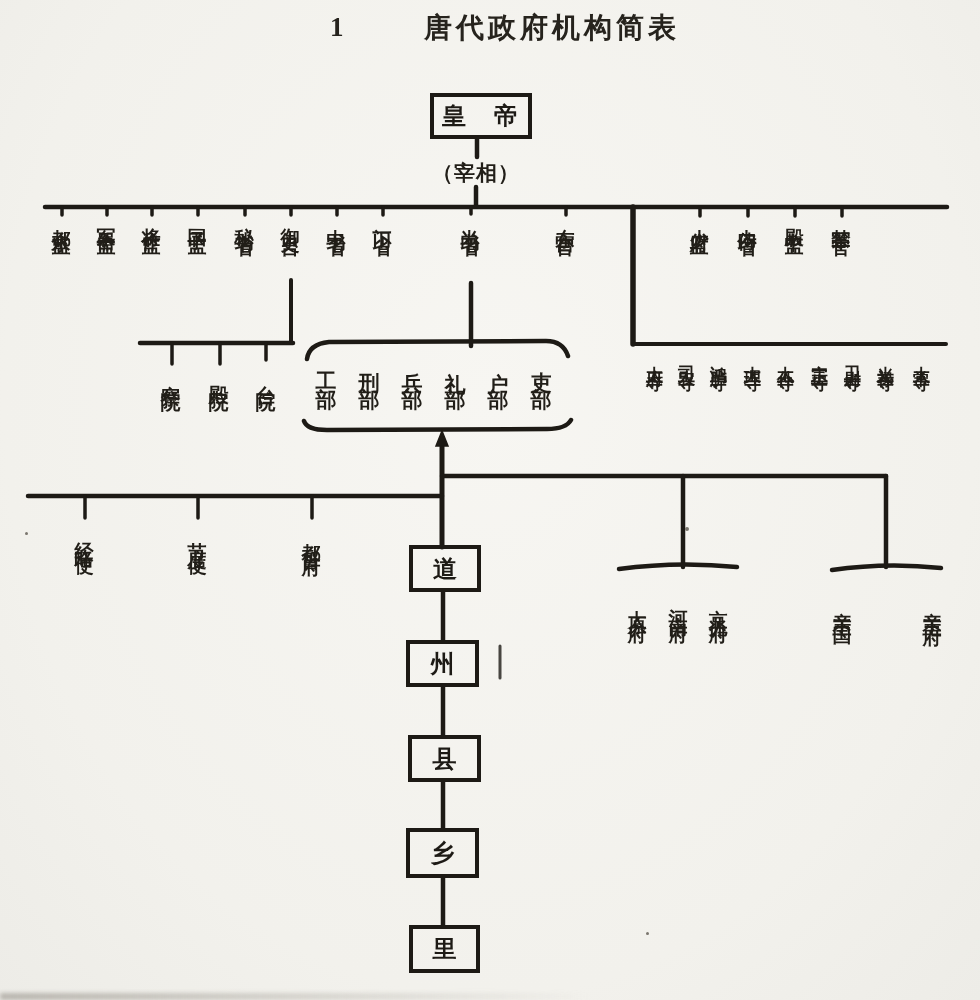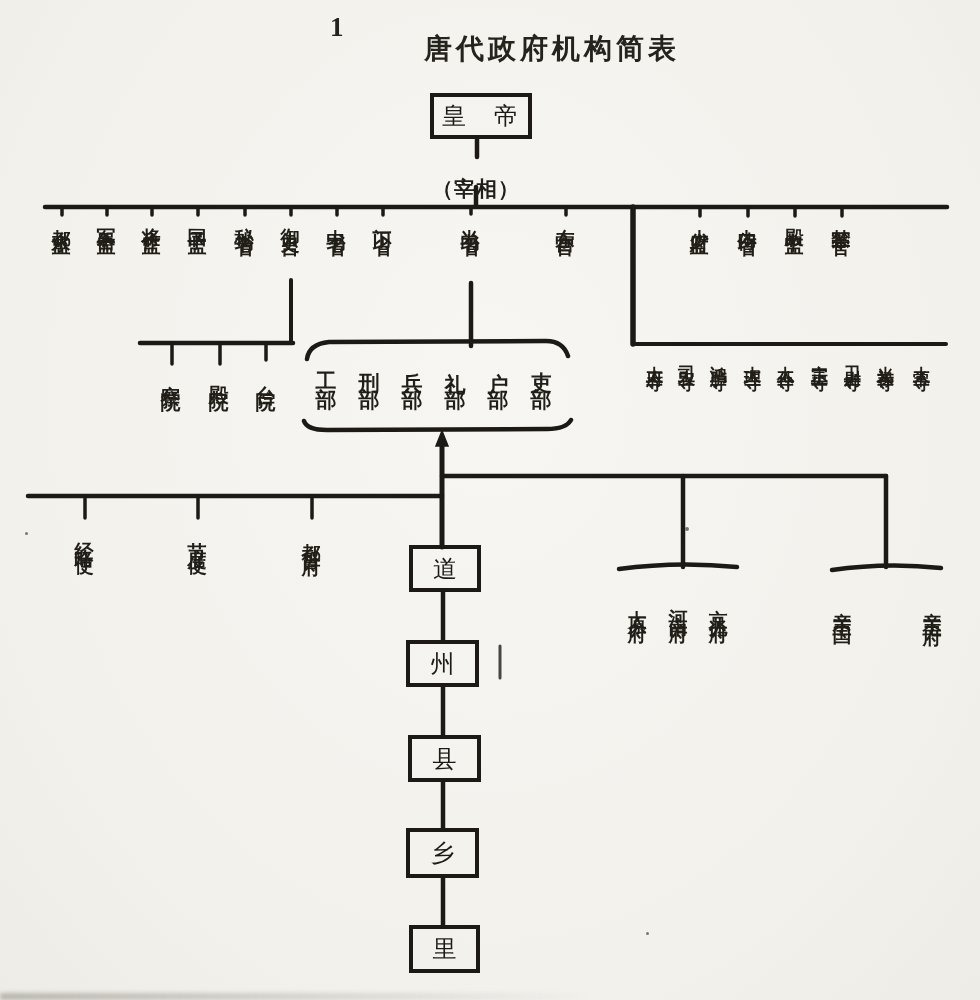--- a/index.html
+++ b/index.html
@@ -15,34 +15,34 @@
     overflow:hidden;
     color:#1d1a15;
   }
   #wires{position:absolute;left:0;top:0;width:980px;height:1000px;}
   .title-num{
     position:absolute;left:330px;top:12px;
     font-size:27px;font-weight:bold;letter-spacing:2px;color:#26231d;
   }
   .title-main{
     position:absolute;left:424px;top:9px;
-    font-size:28px;font-weight:bold;letter-spacing:4px;color:#26231d;margin-top:21px;
+    font-size:28px;font-weight:bold;letter-spacing:4px;color:#26231d;
   }
   .box{
     position:absolute;
     border:4px solid #1d1a15;
     display:flex;align-items:center;justify-content:center;
-    font-weight:normal;color:#1d1a15;
+    font-weight:bold;color:#1d1a15;
     background:transparent;
     box-sizing:border-box;
   }
   .box.emperor{left:430px;top:93px;width:102px;height:46px;font-size:24px;letter-spacing:2px;}
   .box.chain{font-size:24px;}
   .hlabel{
-    position:absolute;font-weight:bold;color:#211e18;white-space:nowrap;margin-top:16px;
+    position:absolute;font-weight:bold;color:#211e18;white-space:nowrap;
   }
   .chancellor{left:432px;top:159px;font-size:21px;letter-spacing:1px;}
   .vlabel{
     position:absolute;
     writing-mode:vertical-rl;
     text-orientation:upright;
     font-weight:bold;color:#211e18;
     line-height:1;white-space:nowrap;
   }
   .agency{font-size:19px;letter-spacing:4px;top:213px;}

